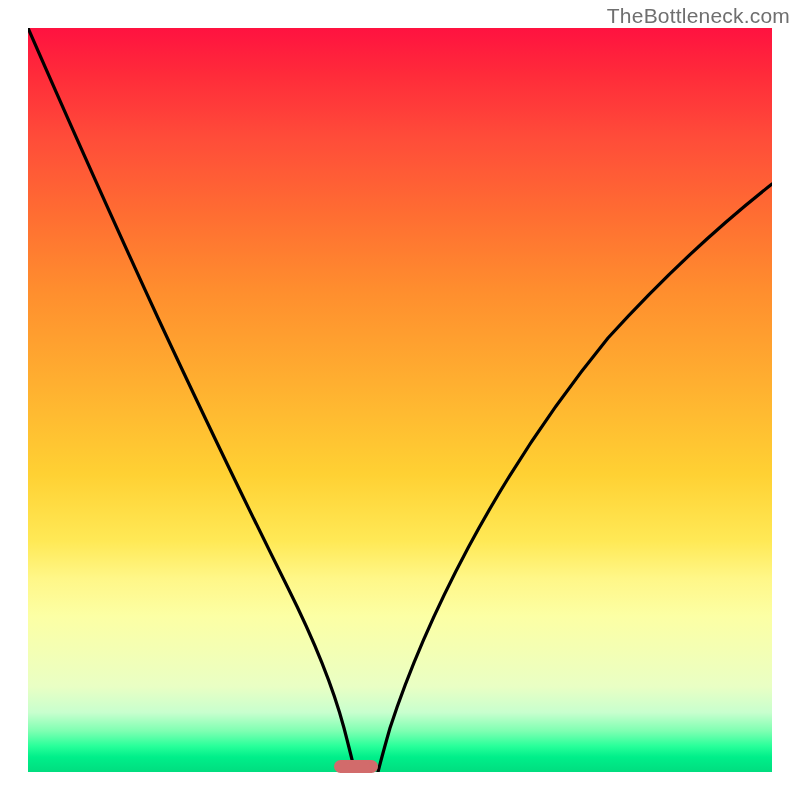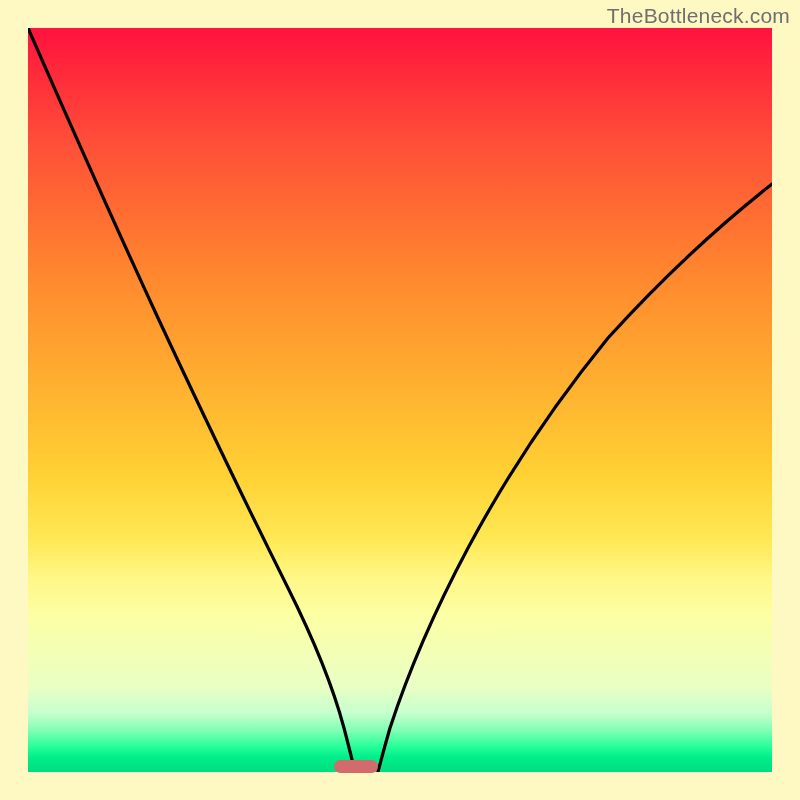--- a/index.html
+++ b/index.html
@@ -10,21 +10,21 @@
     background: #000;
     overflow: hidden;
     font-family: Arial, Helvetica, sans-serif;
   }
   .frame {
     position: absolute;
     top: 0;
     left: 0;
     width: 800px;
     height: 800px;
-    background: #fef9c3;
+    background: #ffffff;
   }
   .plot-area {
     position: absolute;
     top: 28px;
     left: 28px;
     width: 744px;
     height: 744px;
     
     background: linear-gradient(
       to bottom,

